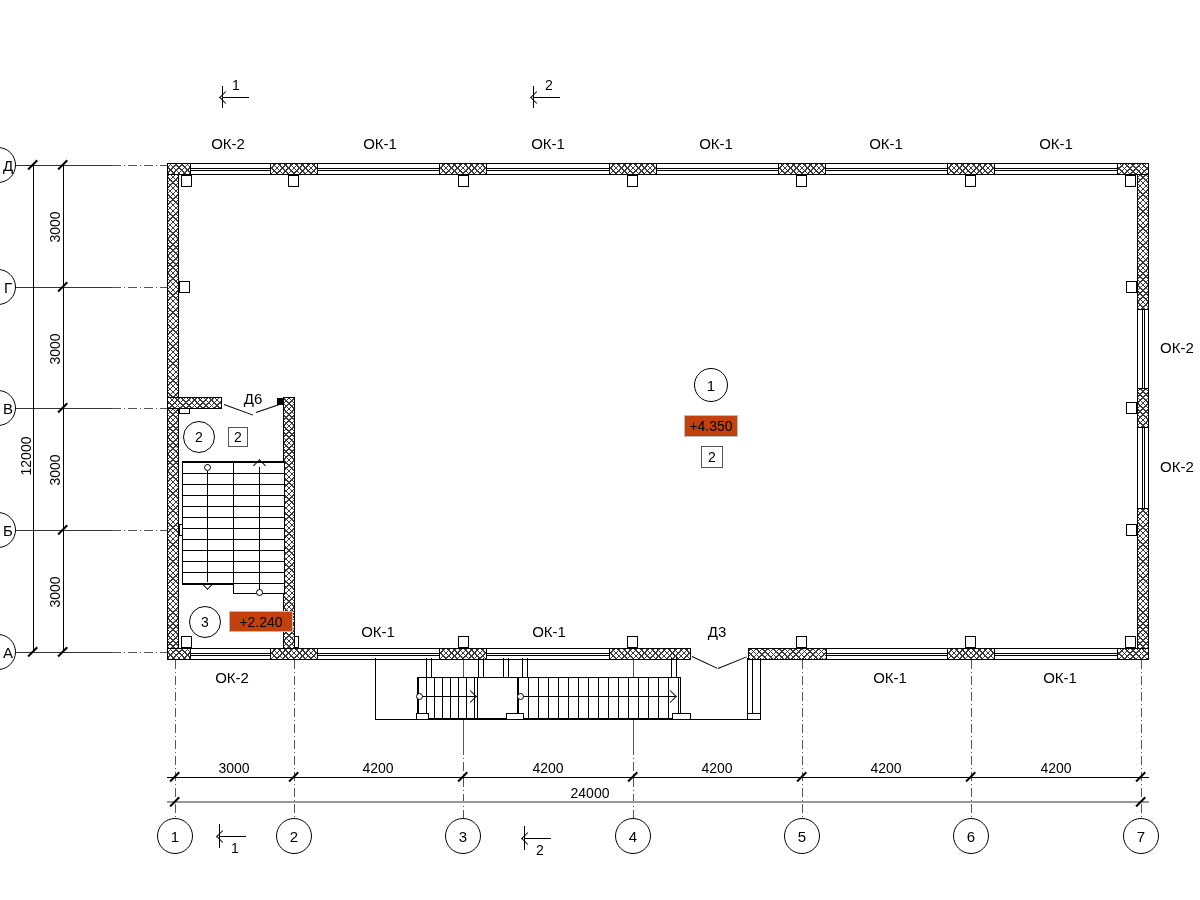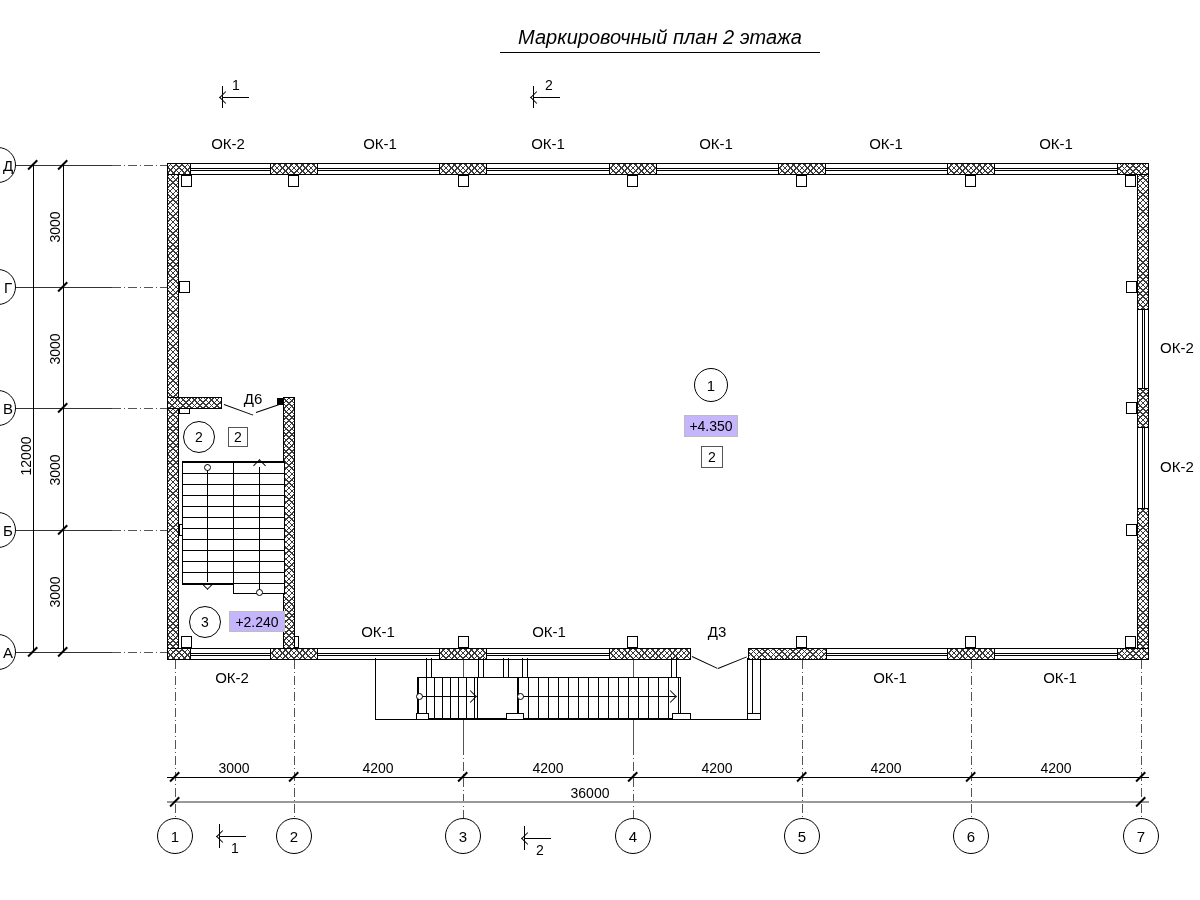--- a/index.html
+++ b/index.html
@@ -22,41 +22,40 @@
   .sq{position:absolute;width:11px;height:12px;box-sizing:border-box;border:1px solid #000;background:#fff}
   .tick{position:absolute;width:13px;height:1.5px;background:#000;transform:rotate(-45deg)}
   .dashv{position:absolute;width:1px;background-image:repeating-linear-gradient(to bottom,#555 0 9px,transparent 9px 12px,#555 12px 13px,transparent 13px 16px)}
   .dashh{position:absolute;height:1px;background-image:repeating-linear-gradient(to right,#555 0 9px,transparent 9px 12px,#555 12px 13px,transparent 13px 16px)}
   .bubble{position:absolute;width:36px;height:36px;box-sizing:border-box;border:1px solid #000;border-radius:50%;
           background:#fff;display:flex;align-items:center;justify-content:center;font-size:15px}
   .circ{position:absolute;box-sizing:border-box;border:1px solid #000;border-radius:50%;background:#fff;
         display:flex;align-items:center;justify-content:center;font-size:14px}
   .gbox{position:absolute;box-sizing:border-box;border:1px solid #555;background:#fff;
         display:flex;align-items:center;justify-content:center;font-size:14px}
-  .elev{position:absolute;box-sizing:border-box;border:1px solid #bdbdbd;background:#c4b5fd;
+  .elev{position:absolute;box-sizing:border-box;border:1px solid #bdbdbd;background:#c2410c;
         display:flex;align-items:center;justify-content:center;font-size:14px}
   .lbl{position:absolute;font-size:15px;text-align:center;white-space:nowrap}
   .dim{position:absolute;font-size:14px;text-align:center;white-space:nowrap}
   .rot{transform:rotate(-90deg)}
   .chev{position:absolute;width:9px;height:9px;box-sizing:border-box;border-top:1px solid #000;border-right:1px solid #000}
   .chev-r{transform:rotate(45deg)} .chev-l{transform:rotate(225deg)}
   .chev-u{transform:rotate(-45deg)} .chev-d{transform:rotate(135deg)}
   .strut{position:absolute;width:6px;box-sizing:border-box;border-left:1px solid #000;border-right:1px solid #000}
   .foot{position:absolute;height:7px;box-sizing:border-box;border:1px solid #000;background:#fff}
   .treadsv{background-image:repeating-linear-gradient(to bottom,#000 0 1px,transparent 1px 11px)}
   .swing{position:absolute;height:1px;background:#000;transform-origin:left center}
   #title{position:absolute;left:500px;top:26px;width:320px;text-align:center;font-size:20px;font-style:italic;
          border-bottom:1.5px solid #000;padding-bottom:3px}
 </style>
 </head>
 <body>
 
 <div id="canvas">
 
-  <div id="title">Маркировочный план 2 этажа</div>
 
   <div class="vl" style="left:222px;top:86px;height:22px"></div>
   <div class="hl" style="left:222px;top:97px;width:27px"></div>
   <div class="chev chev-l" style="left:221px;top:93px"></div>
   <div class="dim" style="left:228px;top:77px;width:16px">1</div>
 
   <div class="vl" style="left:533px;top:86px;height:22px"></div>
   <div class="hl" style="left:533px;top:97px;width:27px"></div>
   <div class="chev chev-l" style="left:532px;top:93px"></div>
   <div class="dim" style="left:541px;top:77px;width:16px">2</div>
@@ -117,21 +116,21 @@
   <div class="tick" style="left:964px;top:776px"></div>
   <div class="tick" style="left:1134px;top:776px"></div>
   <div class="tick" style="left:168px;top:801px"></div>
   <div class="tick" style="left:1134px;top:801px"></div>
   <div class="dim" style="left:204px;top:760px;width:60px">3000</div>
   <div class="dim" style="left:348px;top:760px;width:60px">4200</div>
   <div class="dim" style="left:518px;top:760px;width:60px">4200</div>
   <div class="dim" style="left:687px;top:760px;width:60px">4200</div>
   <div class="dim" style="left:856px;top:760px;width:60px">4200</div>
   <div class="dim" style="left:1026px;top:760px;width:60px">4200</div>
-  <div class="dim" style="left:560px;top:785px;width:60px">36000</div>
+  <div class="dim" style="left:560px;top:785px;width:60px">24000</div>
 
   <div class="bubble" style="left:-20px;top:147px"></div>
   <div class="bubble" style="left:-20px;top:269px"></div>
   <div class="bubble" style="left:-20px;top:390px"></div>
   <div class="bubble" style="left:-20px;top:512px"></div>
   <div class="bubble" style="left:-20px;top:634px"></div>
   <div class="lbl" style="left:1px;top:157px;width:14px">Д</div>
   <div class="lbl" style="left:1px;top:279px;width:14px">Г</div>
   <div class="lbl" style="left:1px;top:400px;width:14px">В</div>
   <div class="lbl" style="left:1px;top:522px;width:14px">Б</div>
@@ -215,21 +214,21 @@
   <div class="vl" style="left:259px;top:467px;height:125px"></div>
   <div class="circ" style="left:256px;top:589px;width:7px;height:7px"></div>
   <div class="chev chev-u" style="left:255px;top:461px"></div>
 
   <div class="circ" style="left:694px;top:368px;width:34px;height:34px;font-size:15px">1</div>
   <div class="elev" style="left:684px;top:415px;width:54px;height:22px">+4.350</div>
   <div class="gbox" style="left:701px;top:446px;width:22px;height:22px">2</div>
   <div class="circ" style="left:183px;top:421px;width:32px;height:32px">2</div>
   <div class="gbox" style="left:228px;top:427px;width:20px;height:20px">2</div>
   <div class="circ" style="left:189px;top:606px;width:32px;height:32px">3</div>
-  <div class="elev" style="left:229px;top:611px;width:56px;height:21px">+2.240</div>
+  <div class="elev" style="left:229px;top:611px;width:64px;height:21px">+2.240</div>
 
   <div class="vl" style="left:375px;top:658px;height:62px"></div>
   <div class="hl" style="left:375px;top:719px;width:386px"></div>
   <div class="vl" style="left:760px;top:658px;height:62px"></div>
   <div class="abs" style="left:417px;top:677px;width:264px;height:42px;box-sizing:border-box;border:1px solid #000;background:#fff"></div>
   <div class="abs" style="left:418px;top:678px;width:59px;height:40px;background-image:repeating-linear-gradient(to right,#000 0 1px,transparent 1px 8px)"></div>
   <div class="abs" style="left:518px;top:678px;width:162px;height:40px;background-image:repeating-linear-gradient(to right,#000 0 1px,transparent 1px 10px)"></div>
   <div class="vl" style="left:477px;top:677px;height:42px"></div>
   <div class="vl" style="left:517px;top:677px;height:42px"></div>
   <div class="hl" style="left:419px;top:696px;width:56px"></div>

